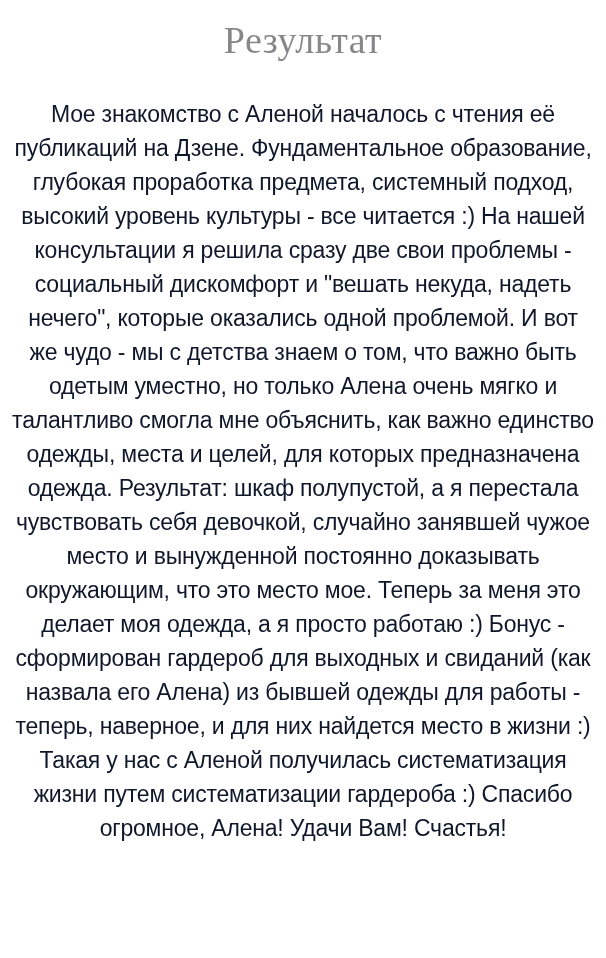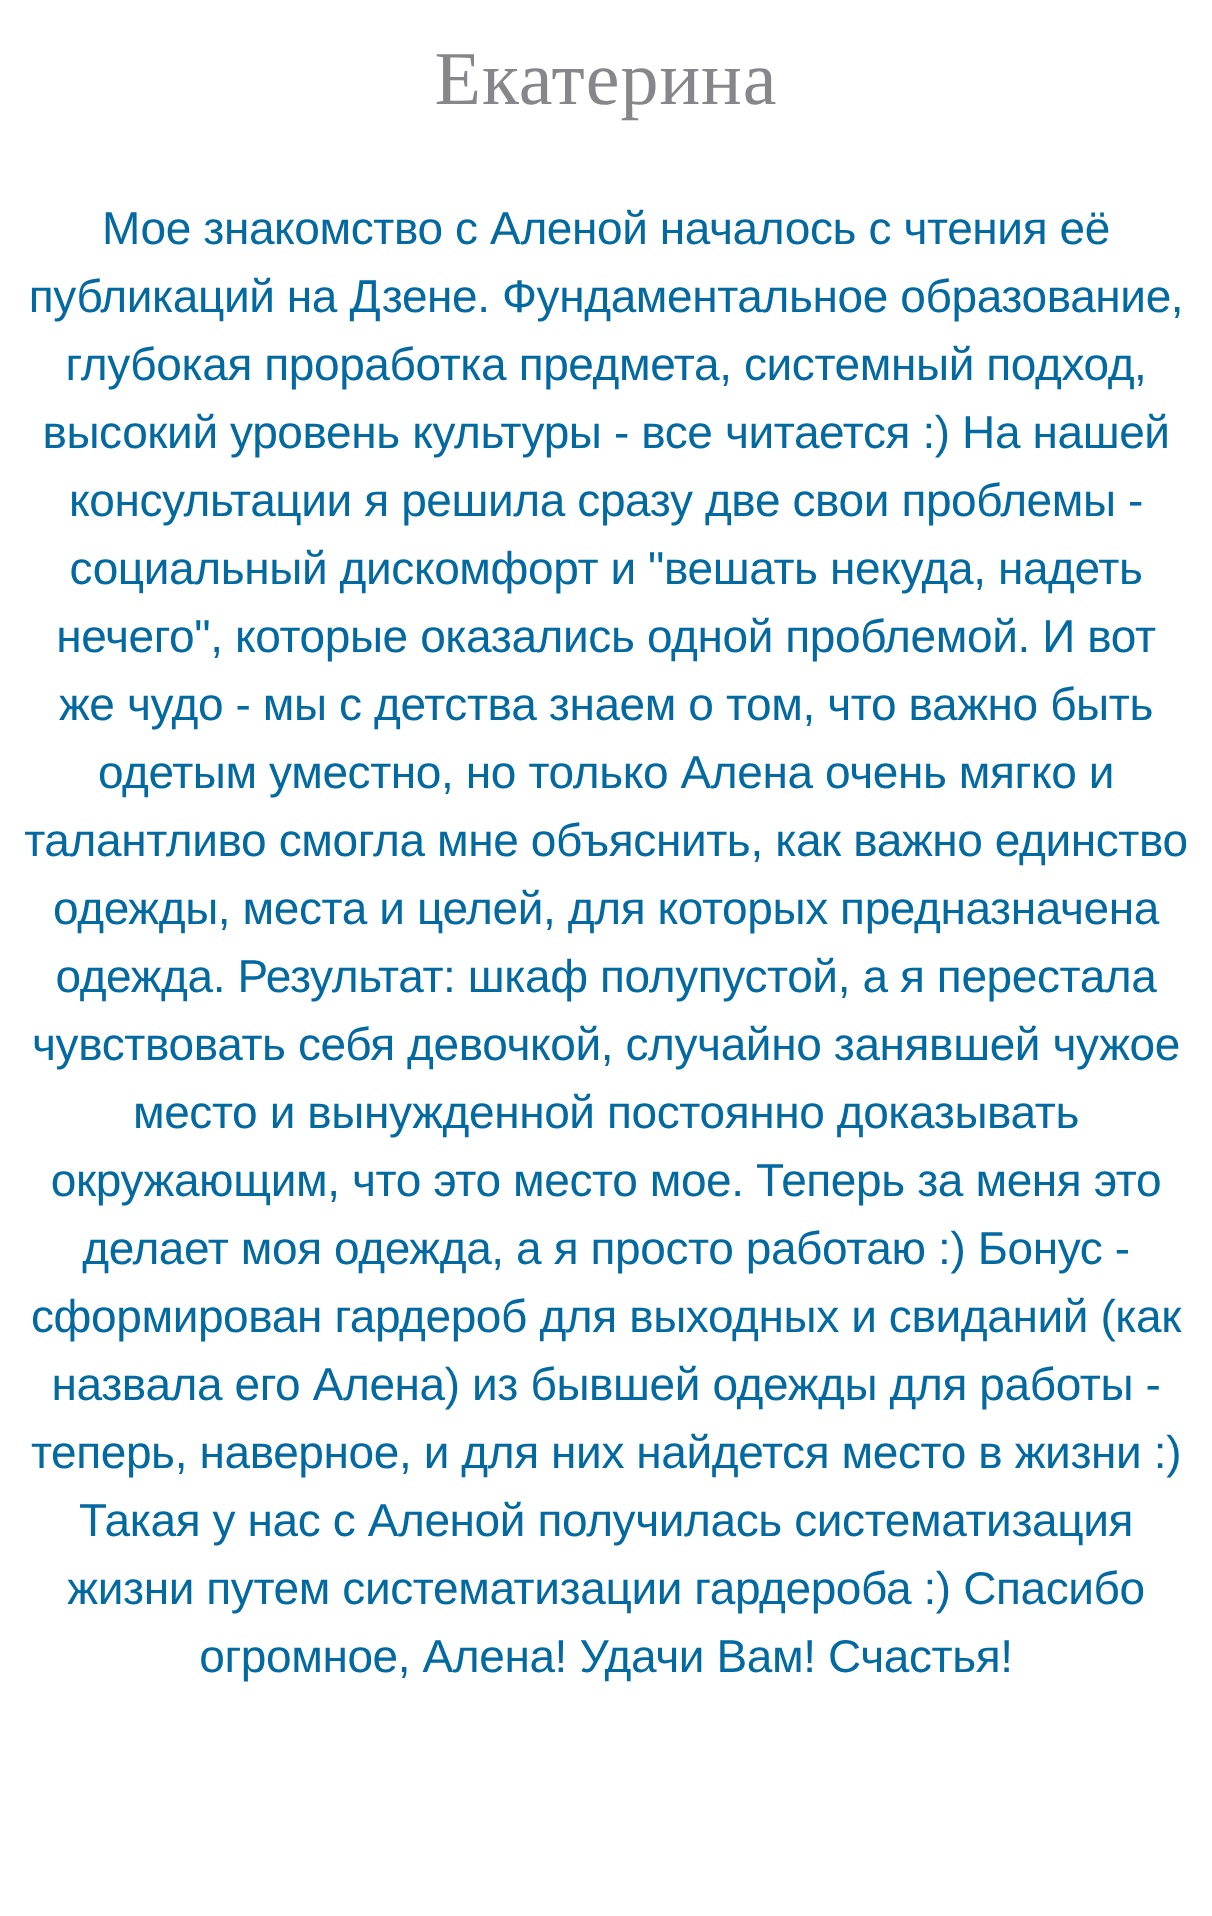--- a/index.html
+++ b/index.html
@@ -28,23 +28,23 @@
     color: #87878b;
     letter-spacing: 0.5px;
   }
   .review-text {
     margin: 33px 0 0 0;
     padding: 0 12px;
     font-family: "Liberation Sans", sans-serif;
     font-size: 23px;
     line-height: 34px;
     text-align: center;
-    color: #0369a1;
+    color: #0f172a;
     letter-spacing: -0.2px;
   }
 </style>
 </head>
 <body>
 
 <main class="review-page">
-  <h1 class="page-title">Екатерина</h1>
+  <h1 class="page-title">Результат</h1>
   <p class="review-text">Мое знакомство с Аленой началось с чтения её публикаций на Дзене. Фундаментальное образование, глубокая проработка предмета, системный подход, высокий уровень культуры - все читается :) На нашей консультации я решила сразу две свои проблемы - социальный дискомфорт и "вешать некуда, надеть нечего", которые оказались одной проблемой. И вот же чудо - мы с детства знаем о том, что важно быть одетым уместно, но только Алена очень мягко и талантливо смогла мне объяснить, как важно единство одежды, места и целей, для которых предназначена одежда. Результат: шкаф полупустой, а я перестала чувствовать себя девочкой, случайно занявшей чужое место и вынужденной постоянно доказывать окружающим, что это место мое. Теперь за меня это делает моя одежда, а я просто работаю :) Бонус - сформирован гардероб для выходных и свиданий (как назвала его Алена) из бывшей одежды для работы - теперь, наверное, и для них найдется место в жизни :) Такая у нас с Аленой получилась систематизация жизни путем систематизации гардероба :) Спасибо огромное, Алена! Удачи Вам! Счастья!</p>
 </main>
 
 </body></html>

